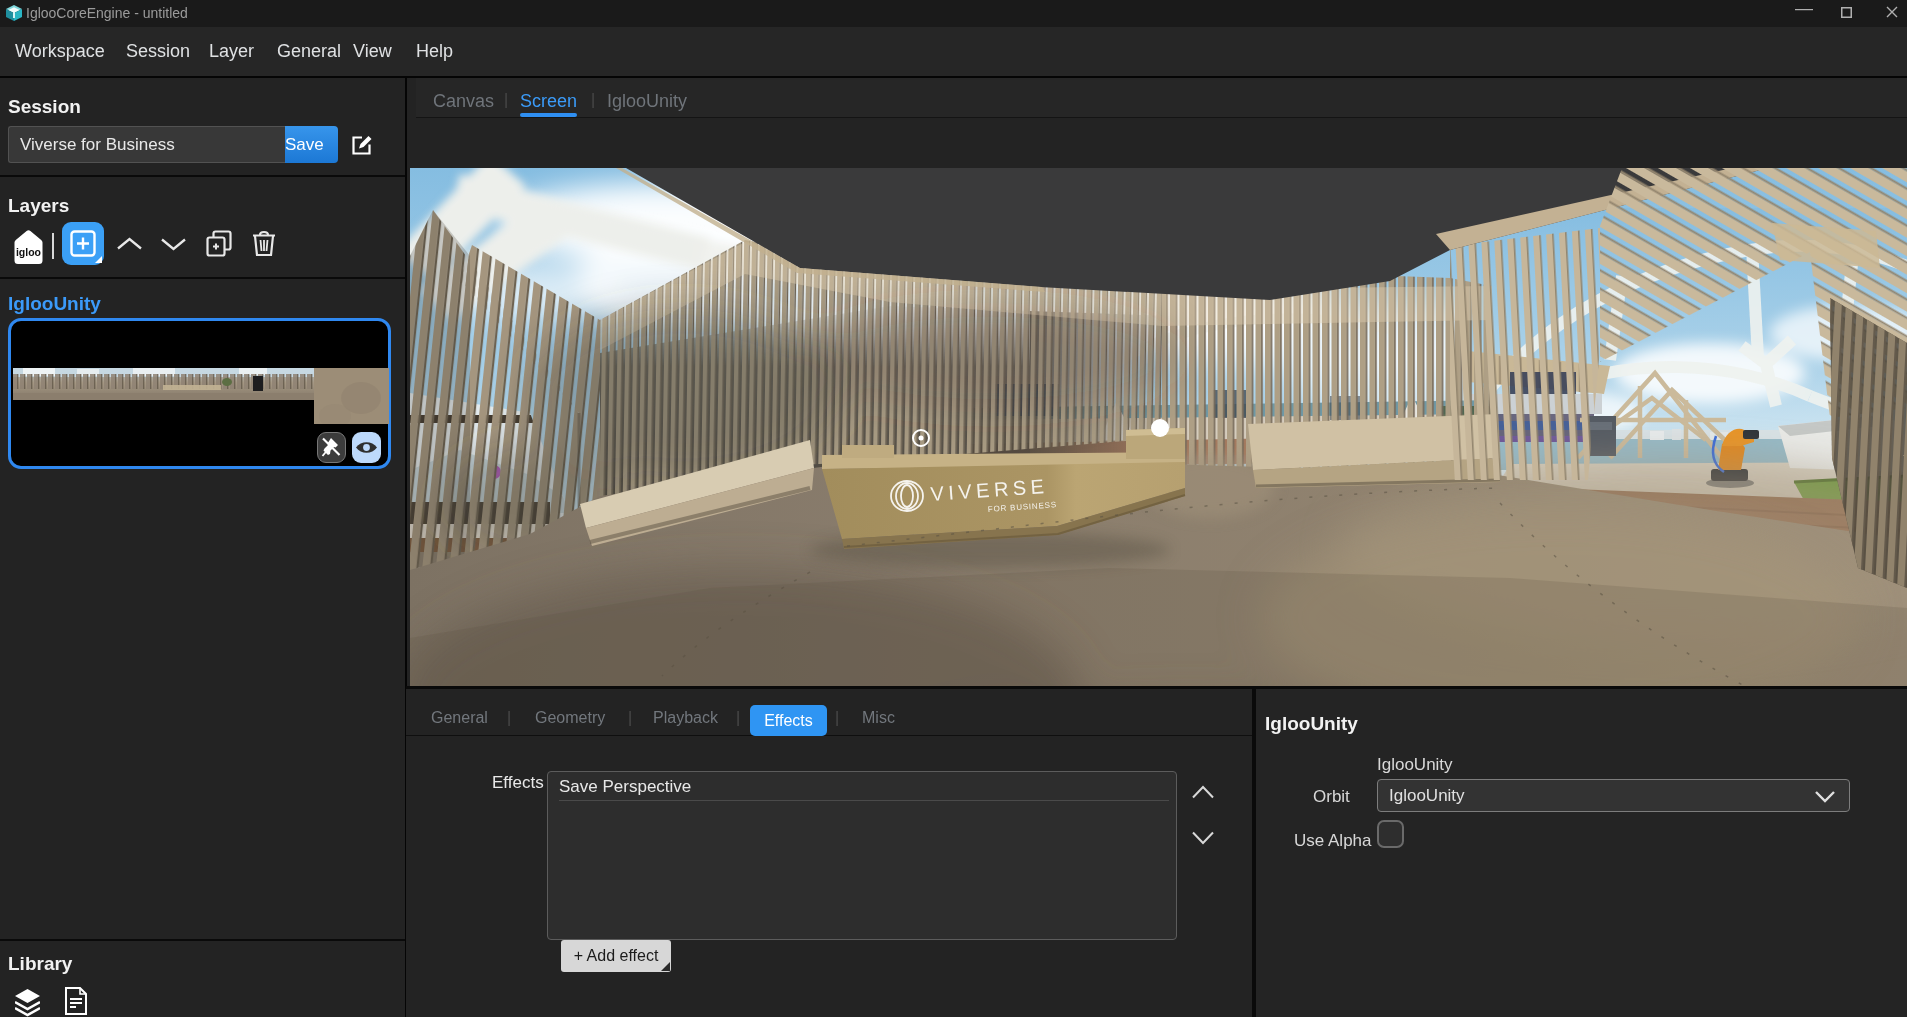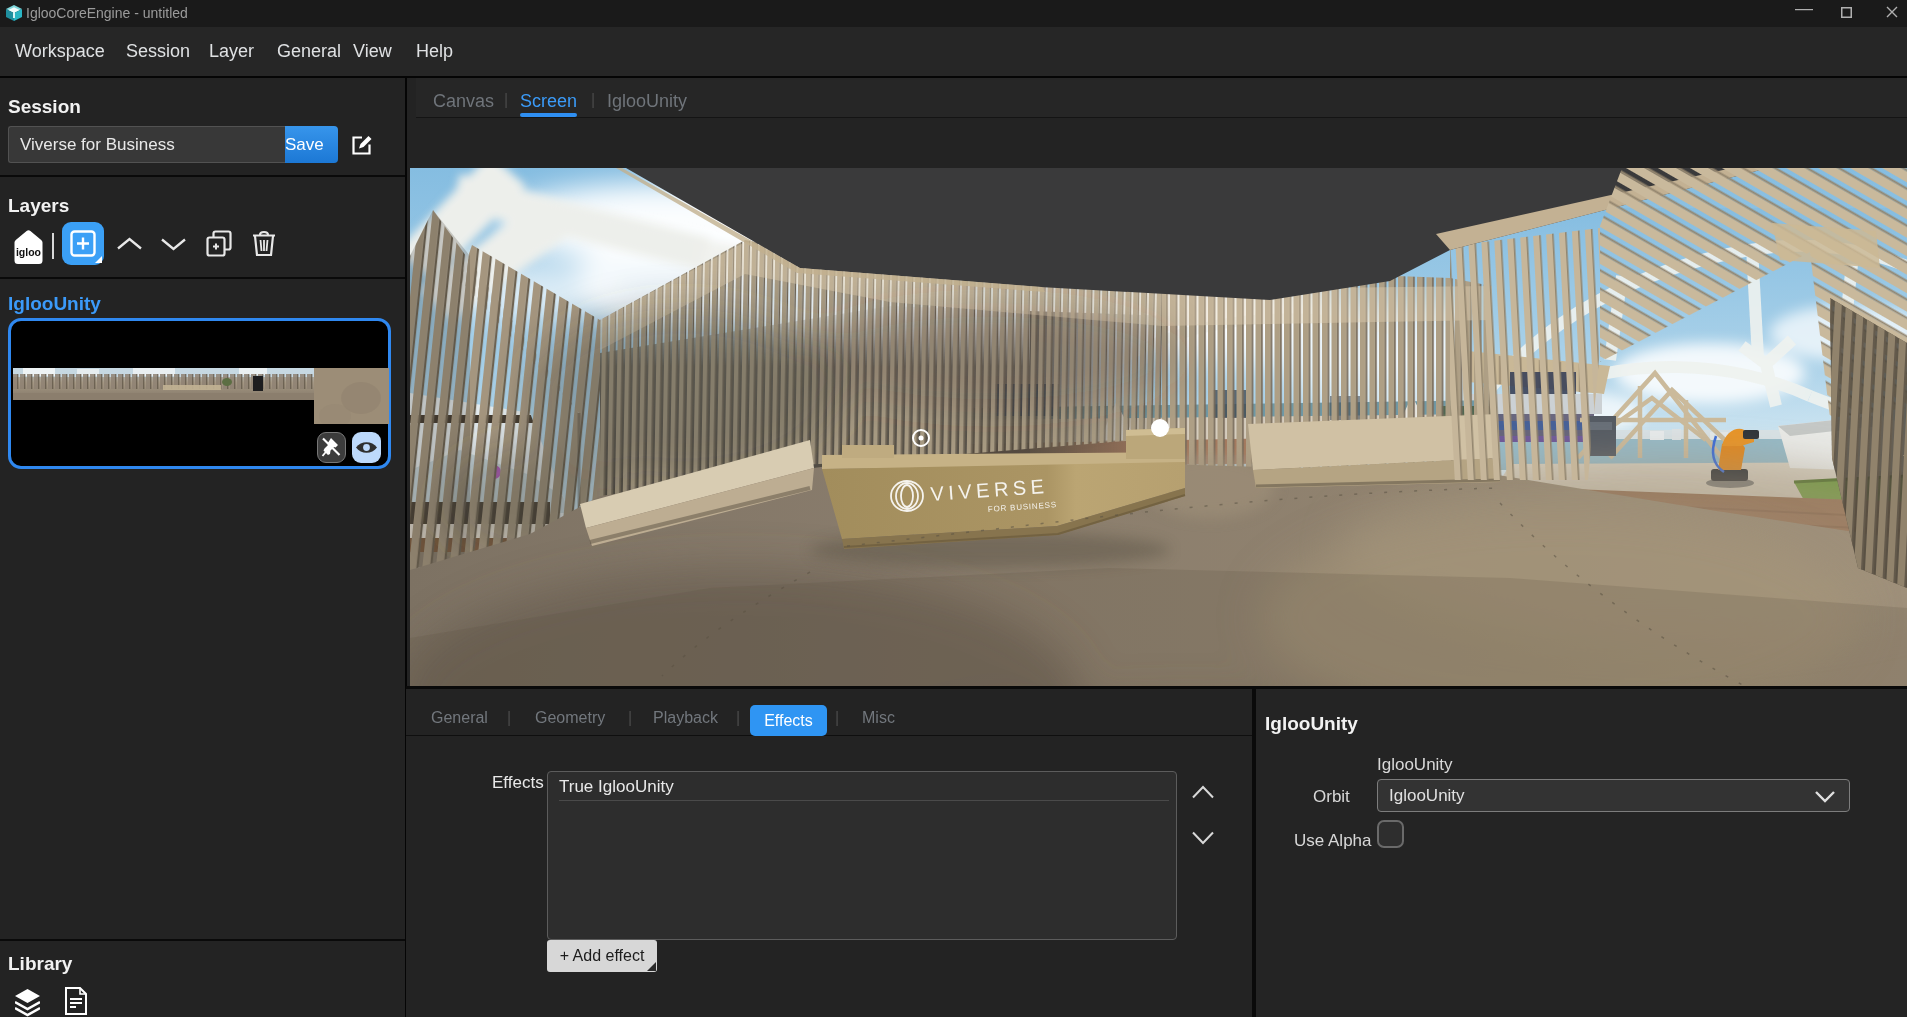--- a/index.html
+++ b/index.html
@@ -55,21 +55,21 @@
   #bl { left:406px; top:689px; width:846px; height:328px; background:#232323; }
   #bl-tabs { position:absolute; left:0; top:10px; width:846px; height:37px; border-bottom:1px solid #0f0f0f; }
   .btab { position:absolute; top:10px; font-size:16px; color:#72777d; }
   #fx-pill { position:absolute; left:344px; top:6px; width:77px; height:31px; background:#2f95f3;
      border-radius:5px; color:#fff; font-size:16px; text-align:center; line-height:31px; }
   #fx-label { position:absolute; left:86px; top:84px; font-size:17px; color:#e8e8e8; }
   #fx-list { position:absolute; left:141px; top:82px; width:630px; height:169px; background:#2d2d2d;
      border:1px solid #5c5c5c; border-radius:4px; }
   #fx-item { position:absolute; left:11px; top:0; width:610px; height:29px; border-bottom:1px solid #4a4a4a;
      color:#e8e8e8; font-size:17px; line-height:29px; }
-  #addfx { position:absolute; left:141px; top:251px; width:110px; height:32px; background:#d7d7d7;
+  #addfx { position:absolute; left:155px; top:251px; width:110px; height:32px; background:#d7d7d7;
      border-radius:3px; color:#1c1c1c; font-size:16px; line-height:32px; text-align:center; }
 
   
   #br { left:1256px; top:689px; width:651px; height:328px; background:#242424; }
   #br-h { position:absolute; left:9px; top:24px; font-size:19px; font-weight:bold; color:#f2f2f2; }
   .br-label { position:absolute; font-size:17px; color:#d8d8d8; }
   #br-dd { position:absolute; left:121px; top:90px; width:473px; height:33px; background:#333;
      border:1px solid #7d7d7d; border-radius:4px; color:#e0e0e0; font-size:17px;
      line-height:31px; padding-left:11px; }
   #br-cb { position:absolute; left:121px; top:131px; width:27px; height:28px; background:#2e2e2e;
@@ -508,21 +508,21 @@
       <div class="btab" style="left:129px">Geometry</div>
       <div class="tsep" style="left:222px;top:10px">|</div>
       <div class="btab" style="left:247px">Playback</div>
       <div class="tsep" style="left:330px;top:10px">|</div>
       <div id="fx-pill">Effects</div>
       <div class="tsep" style="left:429px;top:10px">|</div>
       <div class="btab" style="left:456px">Misc</div>
     </div>
     <div id="fx-label">Effects</div>
     <div id="fx-list">
-        <div id="fx-item">True IglooUnity</div>
+        <div id="fx-item">Save Perspective</div>
       </div>
     <svg class="abs" style="left:786px;top:96px" width="22" height="14">
         <path d="M1,12.5 L11,2 L21,12.5" fill="none" stroke="#d8d8d8" stroke-width="2"></path>
       </svg>
     <svg class="abs" style="left:786px;top:142px" width="22" height="14">
         <path d="M1,1.5 L11,12 L21,1.5" fill="none" stroke="#d8d8d8" stroke-width="2"></path>
       </svg>
     <div id="addfx">+ Add effect
       <svg style="position:absolute;right:1px;bottom:1px" width="9" height="9">
           <polygon points="9,0 9,9 0,9" fill="#2a2a2a"></polygon>

